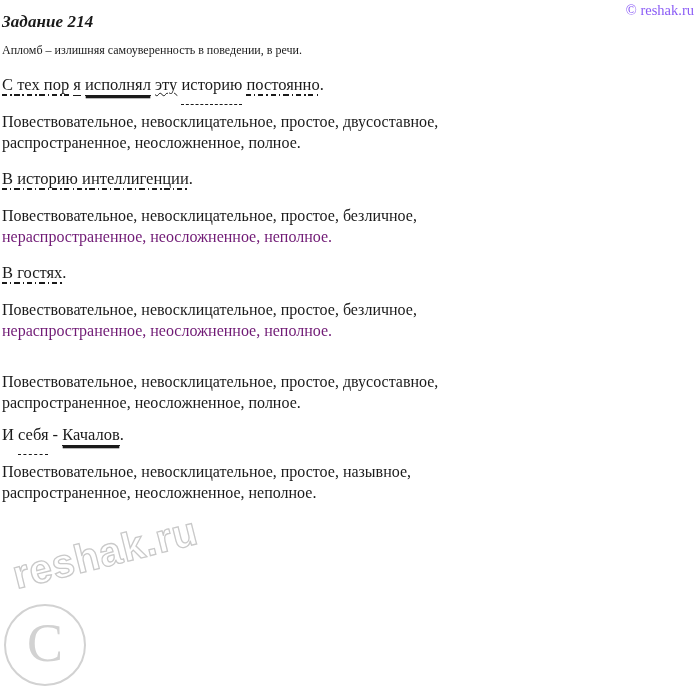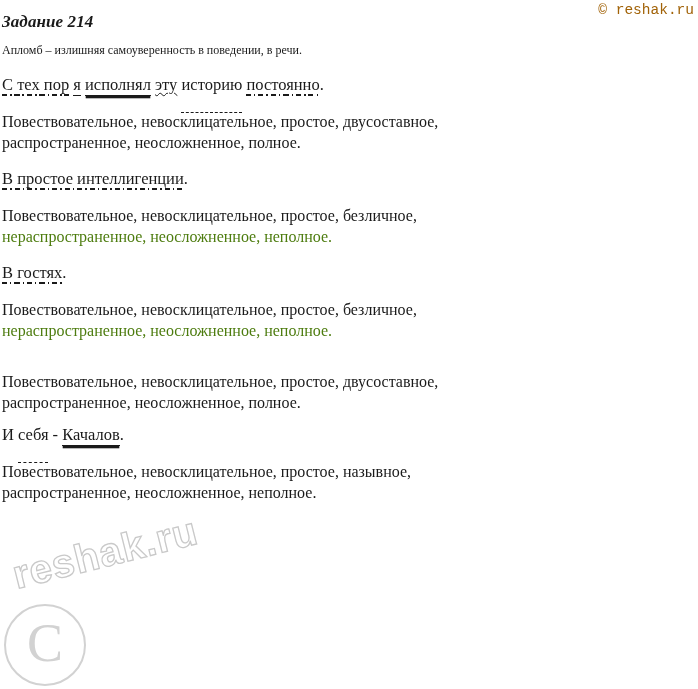--- a/index.html
+++ b/index.html
@@ -29,23 +29,22 @@
     font-size: 17px;
     font-weight: bold;
     letter-spacing: 0.1px;
     font-style: italic;
   }
   .copyright {
     position: absolute;
     right: 4px;
     top: 2px;
     font-size: 14.5px;
-    color: #a16207;
+    color: #8b5cf6;
     white-space: nowrap;
-    font-family: Liberation Mono, monospace;
   }
 
   
   .doc {
     position: relative;
     padding: 0 4px 0 2px;
     z-index: 2;
   }
   .para {
     font-size: 16px;
@@ -72,21 +71,21 @@
     border-bottom: 1.4px solid #1a1a1a;
     padding-bottom: 1px;
   }
   .u-pred {           
     border-bottom: 1.3px solid #1a1a1a;
     box-shadow: 0 3px 0 -0.7px #1a1a1a;
     padding-bottom: 1px;
   }
   .u-obj {            
     border-bottom: 1.5px dashed #1a1a1a;
-    padding-bottom: 18px;
+    padding-bottom: 10px;
   }
   .u-attr {           
     padding-bottom: 1px;
     text-decoration: underline;
     text-decoration-style: wavy;
     text-decoration-thickness: 1px;
     text-underline-offset: 2px;
   }
   .u-adv {            
     position: relative;
@@ -99,21 +98,21 @@
     right: 0;
     bottom: 0;
     height: 2px;
     background-image:
       repeating-linear-gradient(to right,
         #1a1a1a 0px, #1a1a1a 5px,
         transparent 5px, transparent 8px,
         #1a1a1a 8px, #1a1a1a 9.5px,
         transparent 9.5px, transparent 12.5px);
   }
-  .faint2 { color: #4d7c0f; }
+  .faint2 { color: #701a75; }
 
   
   .watermark {
     position: absolute;
     left: 2px;
     top: 548px;
     width: 190px;
     height: 140px;
     z-index: 1;
     pointer-events: none;
@@ -173,21 +172,21 @@
   </p>
 
   <div class="spacer-md"></div>
 
   <p class="para justify">Повествовательное, невосклицательное, простое, двусоставное,</p>
   <p class="para">распространенное, неосложненное, полное.</p>
 
   <div class="spacer-md"></div>
 
   <p class="para sentence">
-    <span class="u-adv">В простое интеллигенции</span><span>.</span>
+    <span class="u-adv">В историю интеллигенции</span><span>.</span>
   </p>
 
   <div class="spacer-md"></div>
 
   <p class="para justify">Повествовательное, невосклицательное, простое, безличное,</p>
   <p class="para faint2">нераспространенное, неосложненное, неполное.</p>
 
   <div class="spacer-md"></div>
 
   <p class="para sentence">

